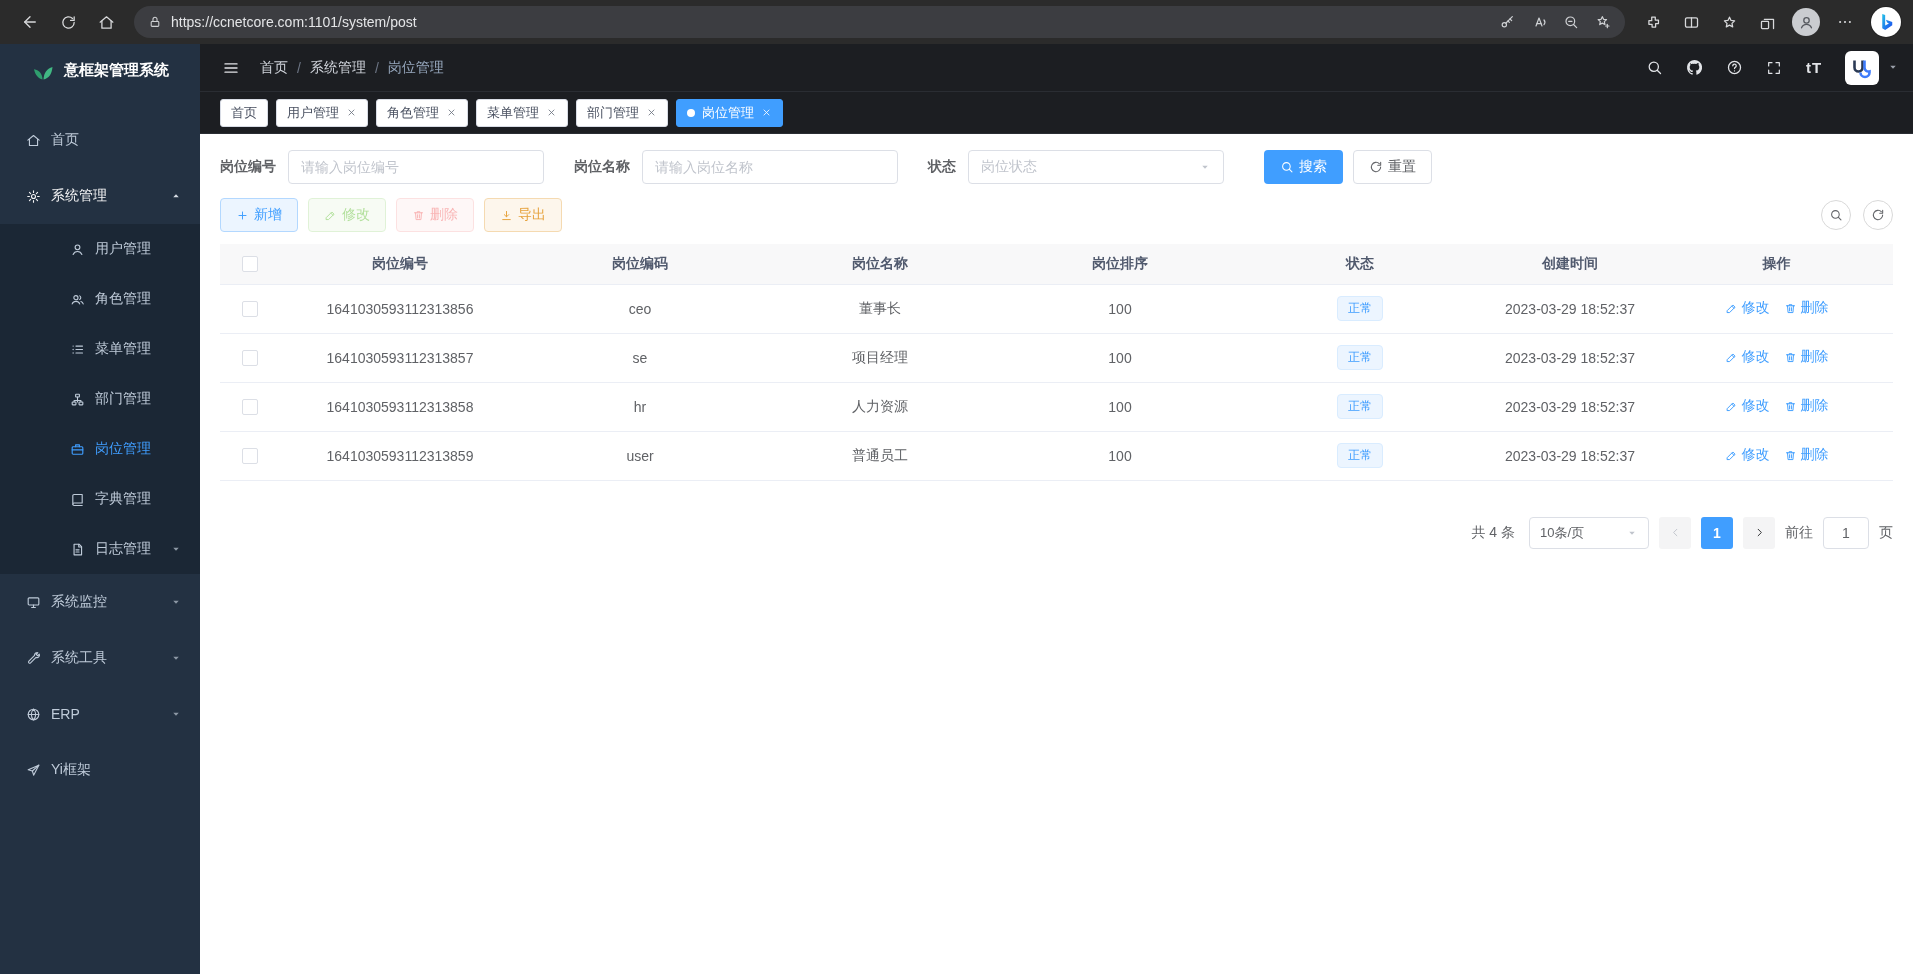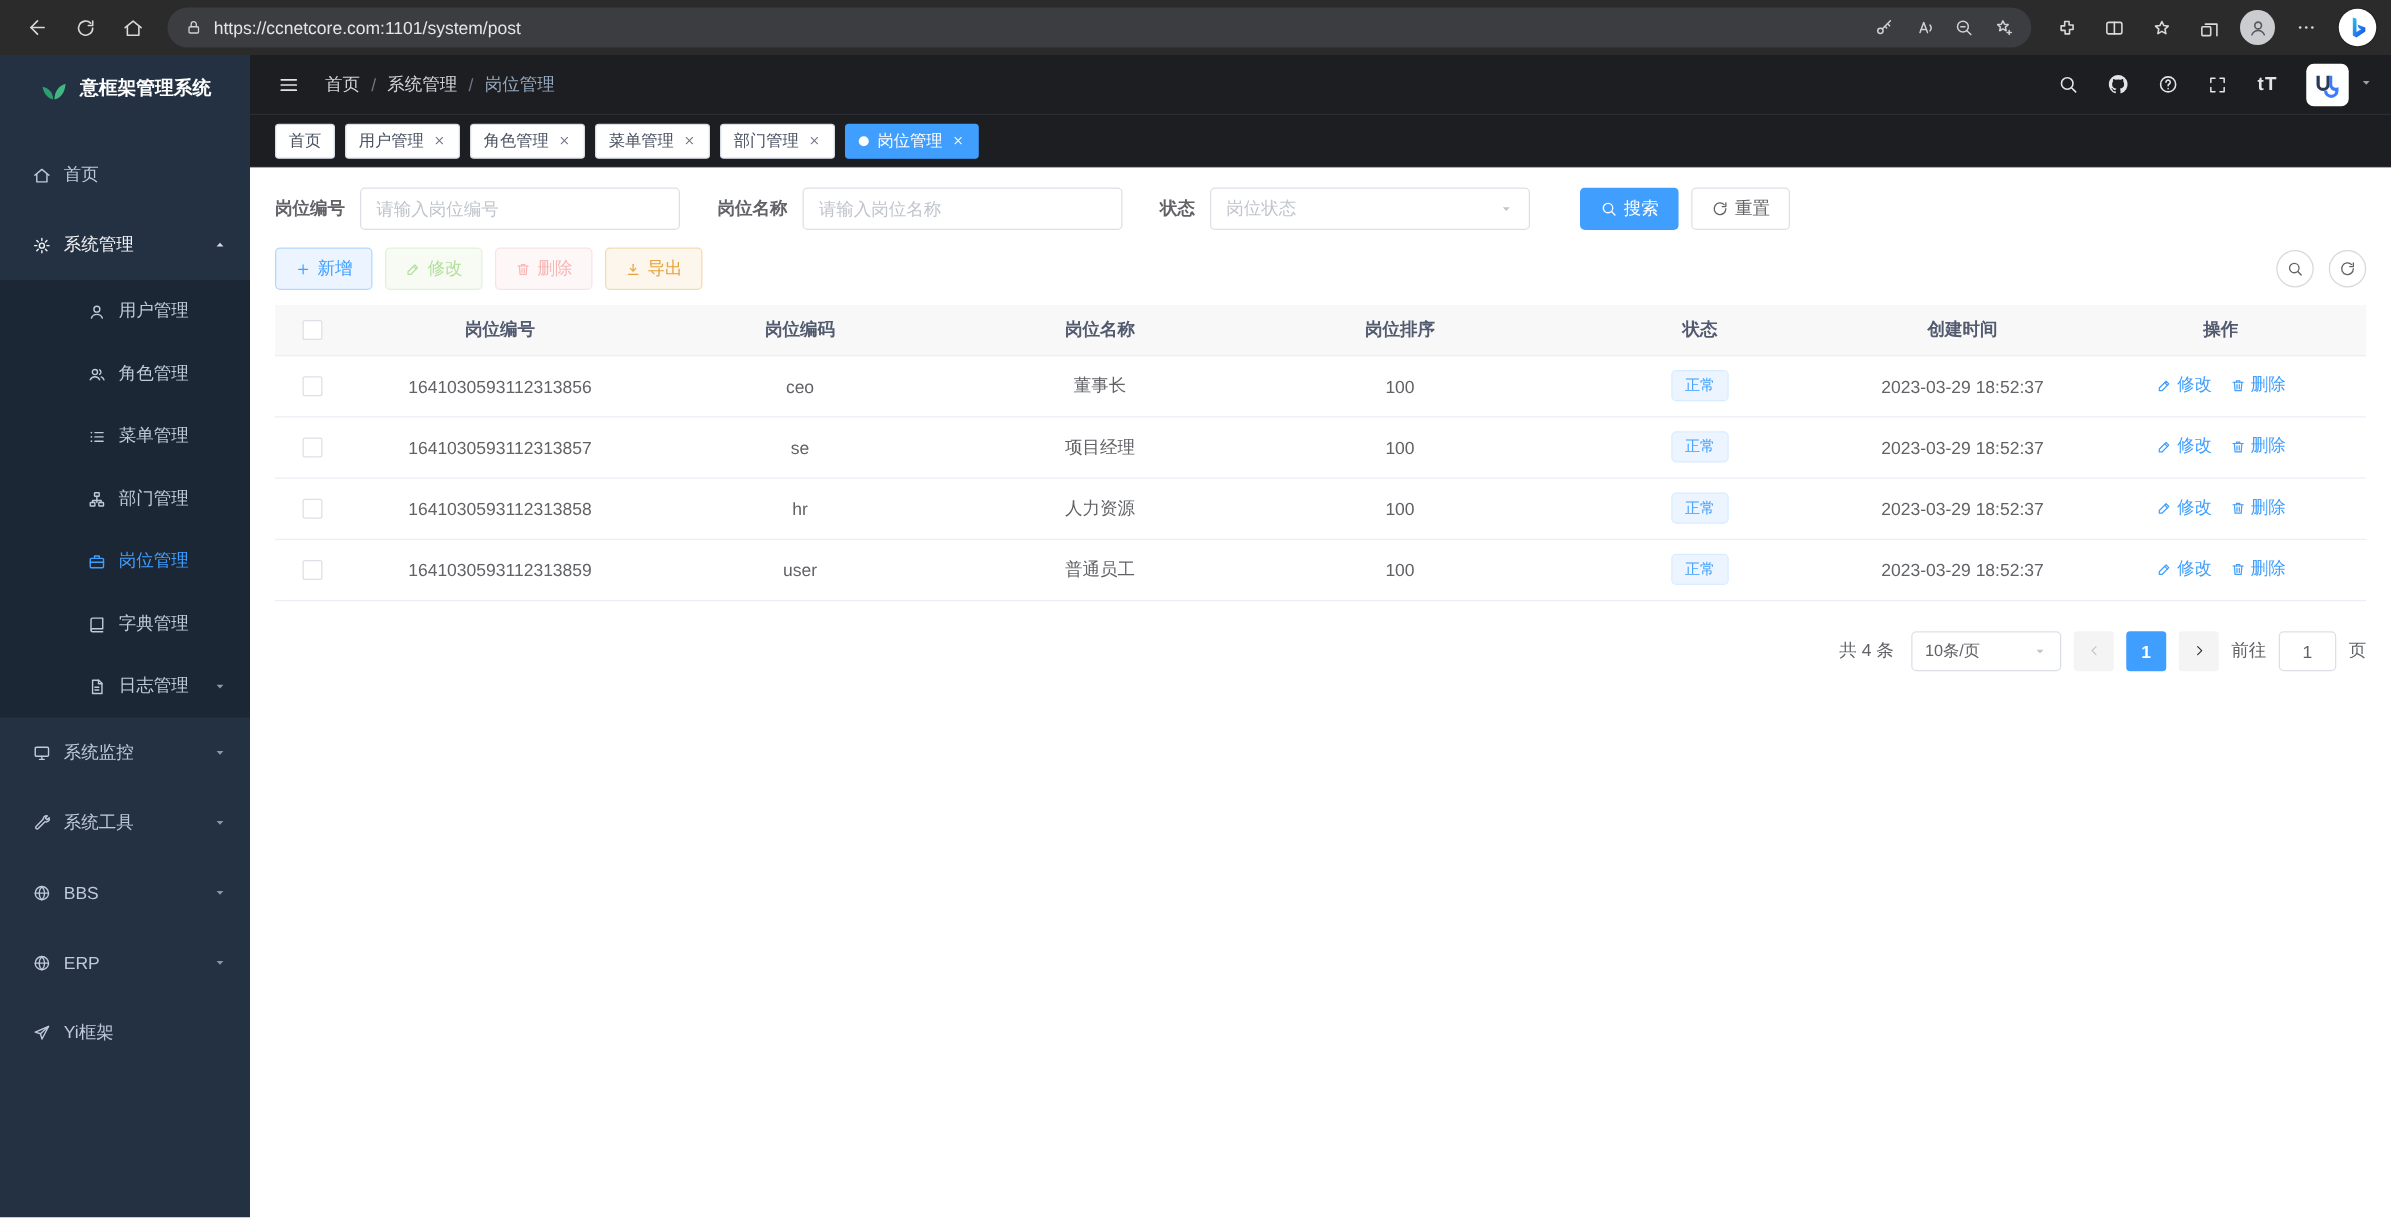--- a/index.html
+++ b/index.html
@@ -81,21 +81,21 @@
   
   .data-table{width:100%;border-collapse:collapse;table-layout:fixed;}
   .data-table th{background:#f8f8f9;color:#515a6e;font-size:14px;font-weight:bold;height:40px;border-bottom:1px solid #ebeef5;text-align:center;}
   .data-table td{height:49px;font-size:14px;color:#606266;text-align:center;border-bottom:1px solid #ebeef5;overflow:hidden;white-space:nowrap;}
   .checkbox{width:16px;height:16px;border:1px solid #dcdfe6;border-radius:2px;display:inline-block;background:#fff;vertical-align:middle;cursor:pointer;}
   .tag-status{display:inline-block;padding:3px 10px;font-size:12px;border-radius:4px;background:#ecf5ff;border:1px solid #d9ecff;color:#409eff;}
   .link{color:#409eff;font-size:14px;display:inline-flex;align-items:center;gap:4px;cursor:pointer;text-decoration:none;}
   .link + .link{margin-left:14px;}
 
   
-  .pagination{display:flex;align-items:center;justify-content:flex-end;margin-top:24px;font-size:14px;color:#606266;gap:10px;}
+  .pagination{display:flex;align-items:center;justify-content:flex-end;margin-top:36px;font-size:14px;color:#606266;gap:10px;}
   .page-select{width:120px;height:32px;border:1px solid #dcdfe6;border-radius:4px;display:flex;align-items:center;justify-content:space-between;padding:0 10px;font-size:13px;color:#606266;cursor:pointer;margin-left:4px;}
   .pager-btn{min-width:32px;height:32px;background:#f4f4f5;border-radius:3px;display:inline-flex;align-items:center;justify-content:center;color:#303133;cursor:pointer;font-size:14px;}
   .pager-btn.disabled{color:#c0c4cc;}
   .pager-btn.active{background:#409eff;color:#fff;font-weight:bold;}
   .goto-input{width:46px;height:32px;border:1px solid #dcdfe6;border-radius:4px;text-align:center;font-size:14px;color:#606266;outline:none;font-family:inherit;}
 </style>
 </head>
 <body>
 
 <div class="chrome">
@@ -353,35 +353,20 @@
             </svg>
           </span>
         </div>
         <div class="menu-item">
           <span class="mi-icon" data-icon="tool-icon">
             <svg width="15" height="15" viewBox="0 0 24 24" fill="none" stroke="currentColor" stroke-width="1.8" stroke-linecap="round" stroke-linejoin="round">
               <path d="M13.8 6.3a4 4 0 0 1 5.2-3.6L16.4 5.3l2.3 2.3 2.6-2.6a4 4 0 0 1-5.3 5.2L7.3 18.9a1.9 1.9 0 0 1-2.7-2.7l8.7-8.7z"></path>
             </svg>
           </span>
           <span class="mi-label">系统工具</span>
-          <span class="mi-caret" data-icon="caret-down-icon">
-            <svg width="12" height="12" viewBox="0 0 24 24" fill="none" stroke="currentColor" stroke-width="1.8" stroke-linecap="round" stroke-linejoin="round">
-              <path fill="currentColor" stroke="none" d="M6.5 9.5h11L12 15.5z"></path>
-            </svg>
-          </span>
-        </div>
-        <div class="menu-item">
-          <span class="mi-icon" data-icon="globe-icon">
-            <svg width="15" height="15" viewBox="0 0 24 24" fill="none" stroke="currentColor" stroke-width="1.8" stroke-linecap="round" stroke-linejoin="round">
-              <circle cx="12" cy="12" r="8.5"></circle>
-              <path d="M3.5 12h17"></path>
-              <path d="M12 3.5c2.3 2.4 3.5 5.3 3.5 8.5s-1.2 6.1-3.5 8.5c-2.3-2.4-3.5-5.3-3.5-8.5s1.2-6.1 3.5-8.5z"></path>
-            </svg>
-          </span>
-          <span class="mi-label">BBS</span>
           <span class="mi-caret" data-icon="caret-down-icon">
             <svg width="12" height="12" viewBox="0 0 24 24" fill="none" stroke="currentColor" stroke-width="1.8" stroke-linecap="round" stroke-linejoin="round">
               <path fill="currentColor" stroke="none" d="M6.5 9.5h11L12 15.5z"></path>
             </svg>
           </span>
         </div>
         <div class="menu-item">
           <span class="mi-icon" data-icon="globe-icon">
             <svg width="15" height="15" viewBox="0 0 24 24" fill="none" stroke="currentColor" stroke-width="1.8" stroke-linecap="round" stroke-linejoin="round">
               <circle cx="12" cy="12" r="8.5"></circle>

